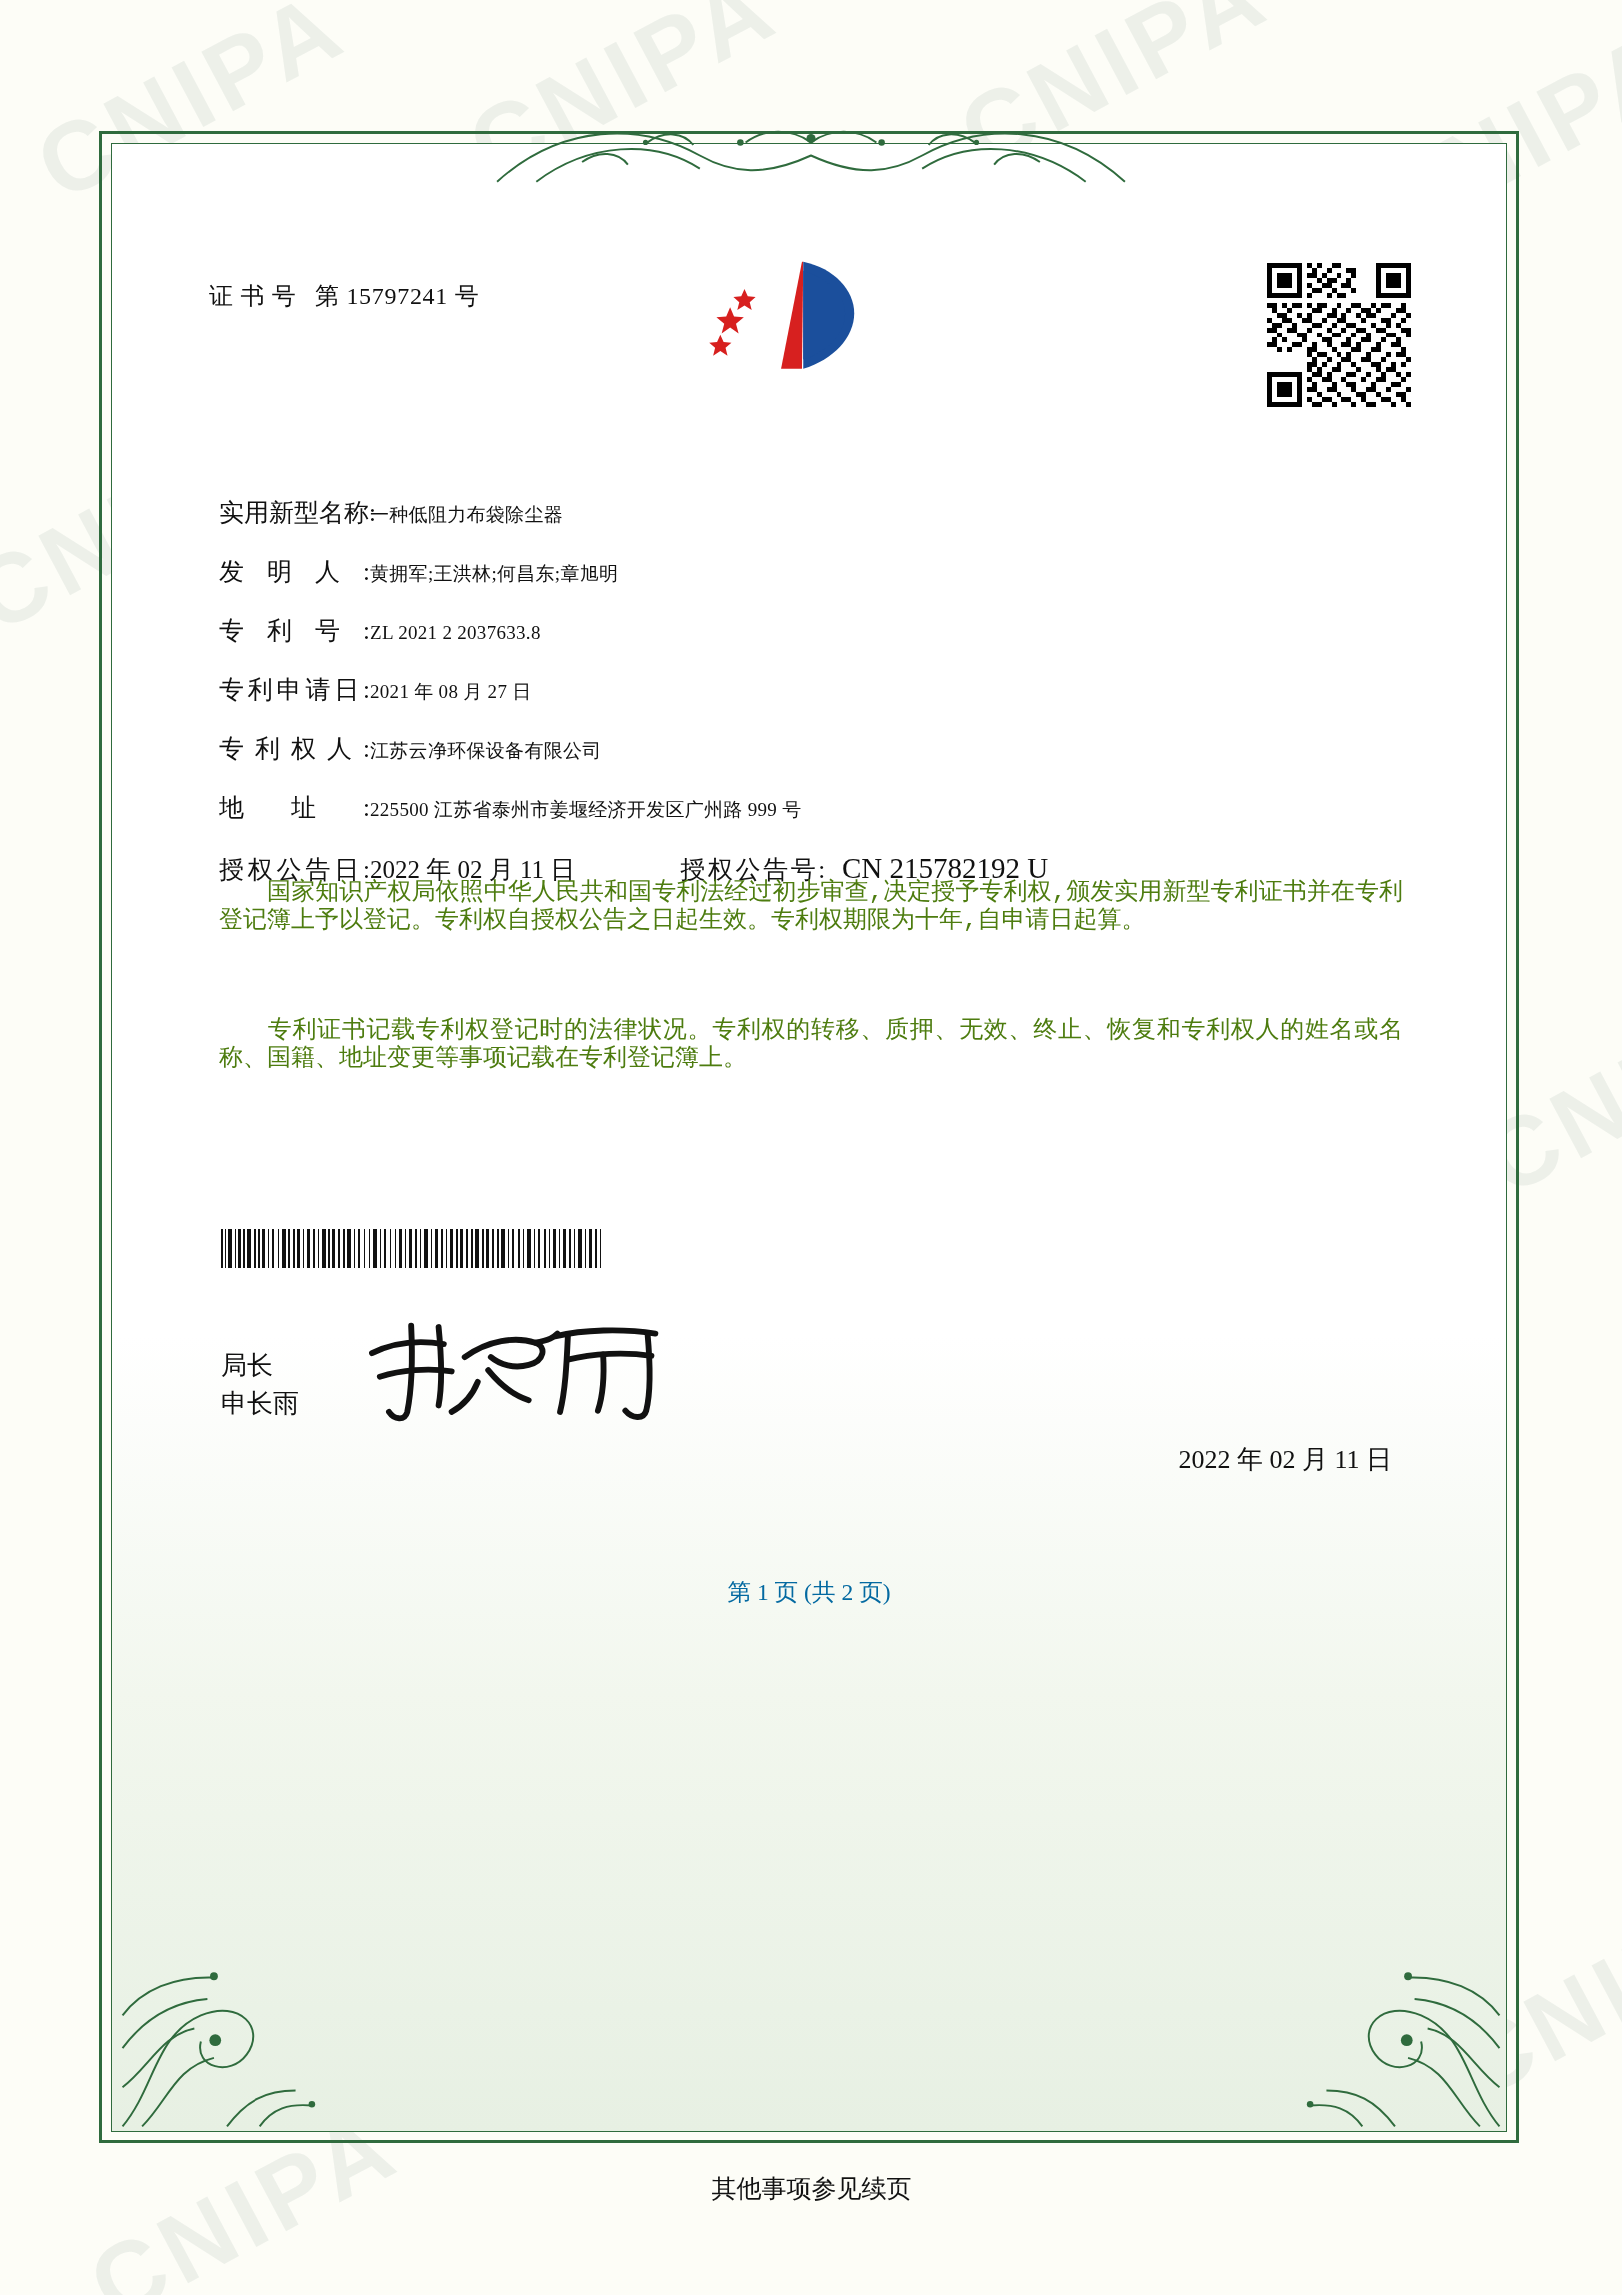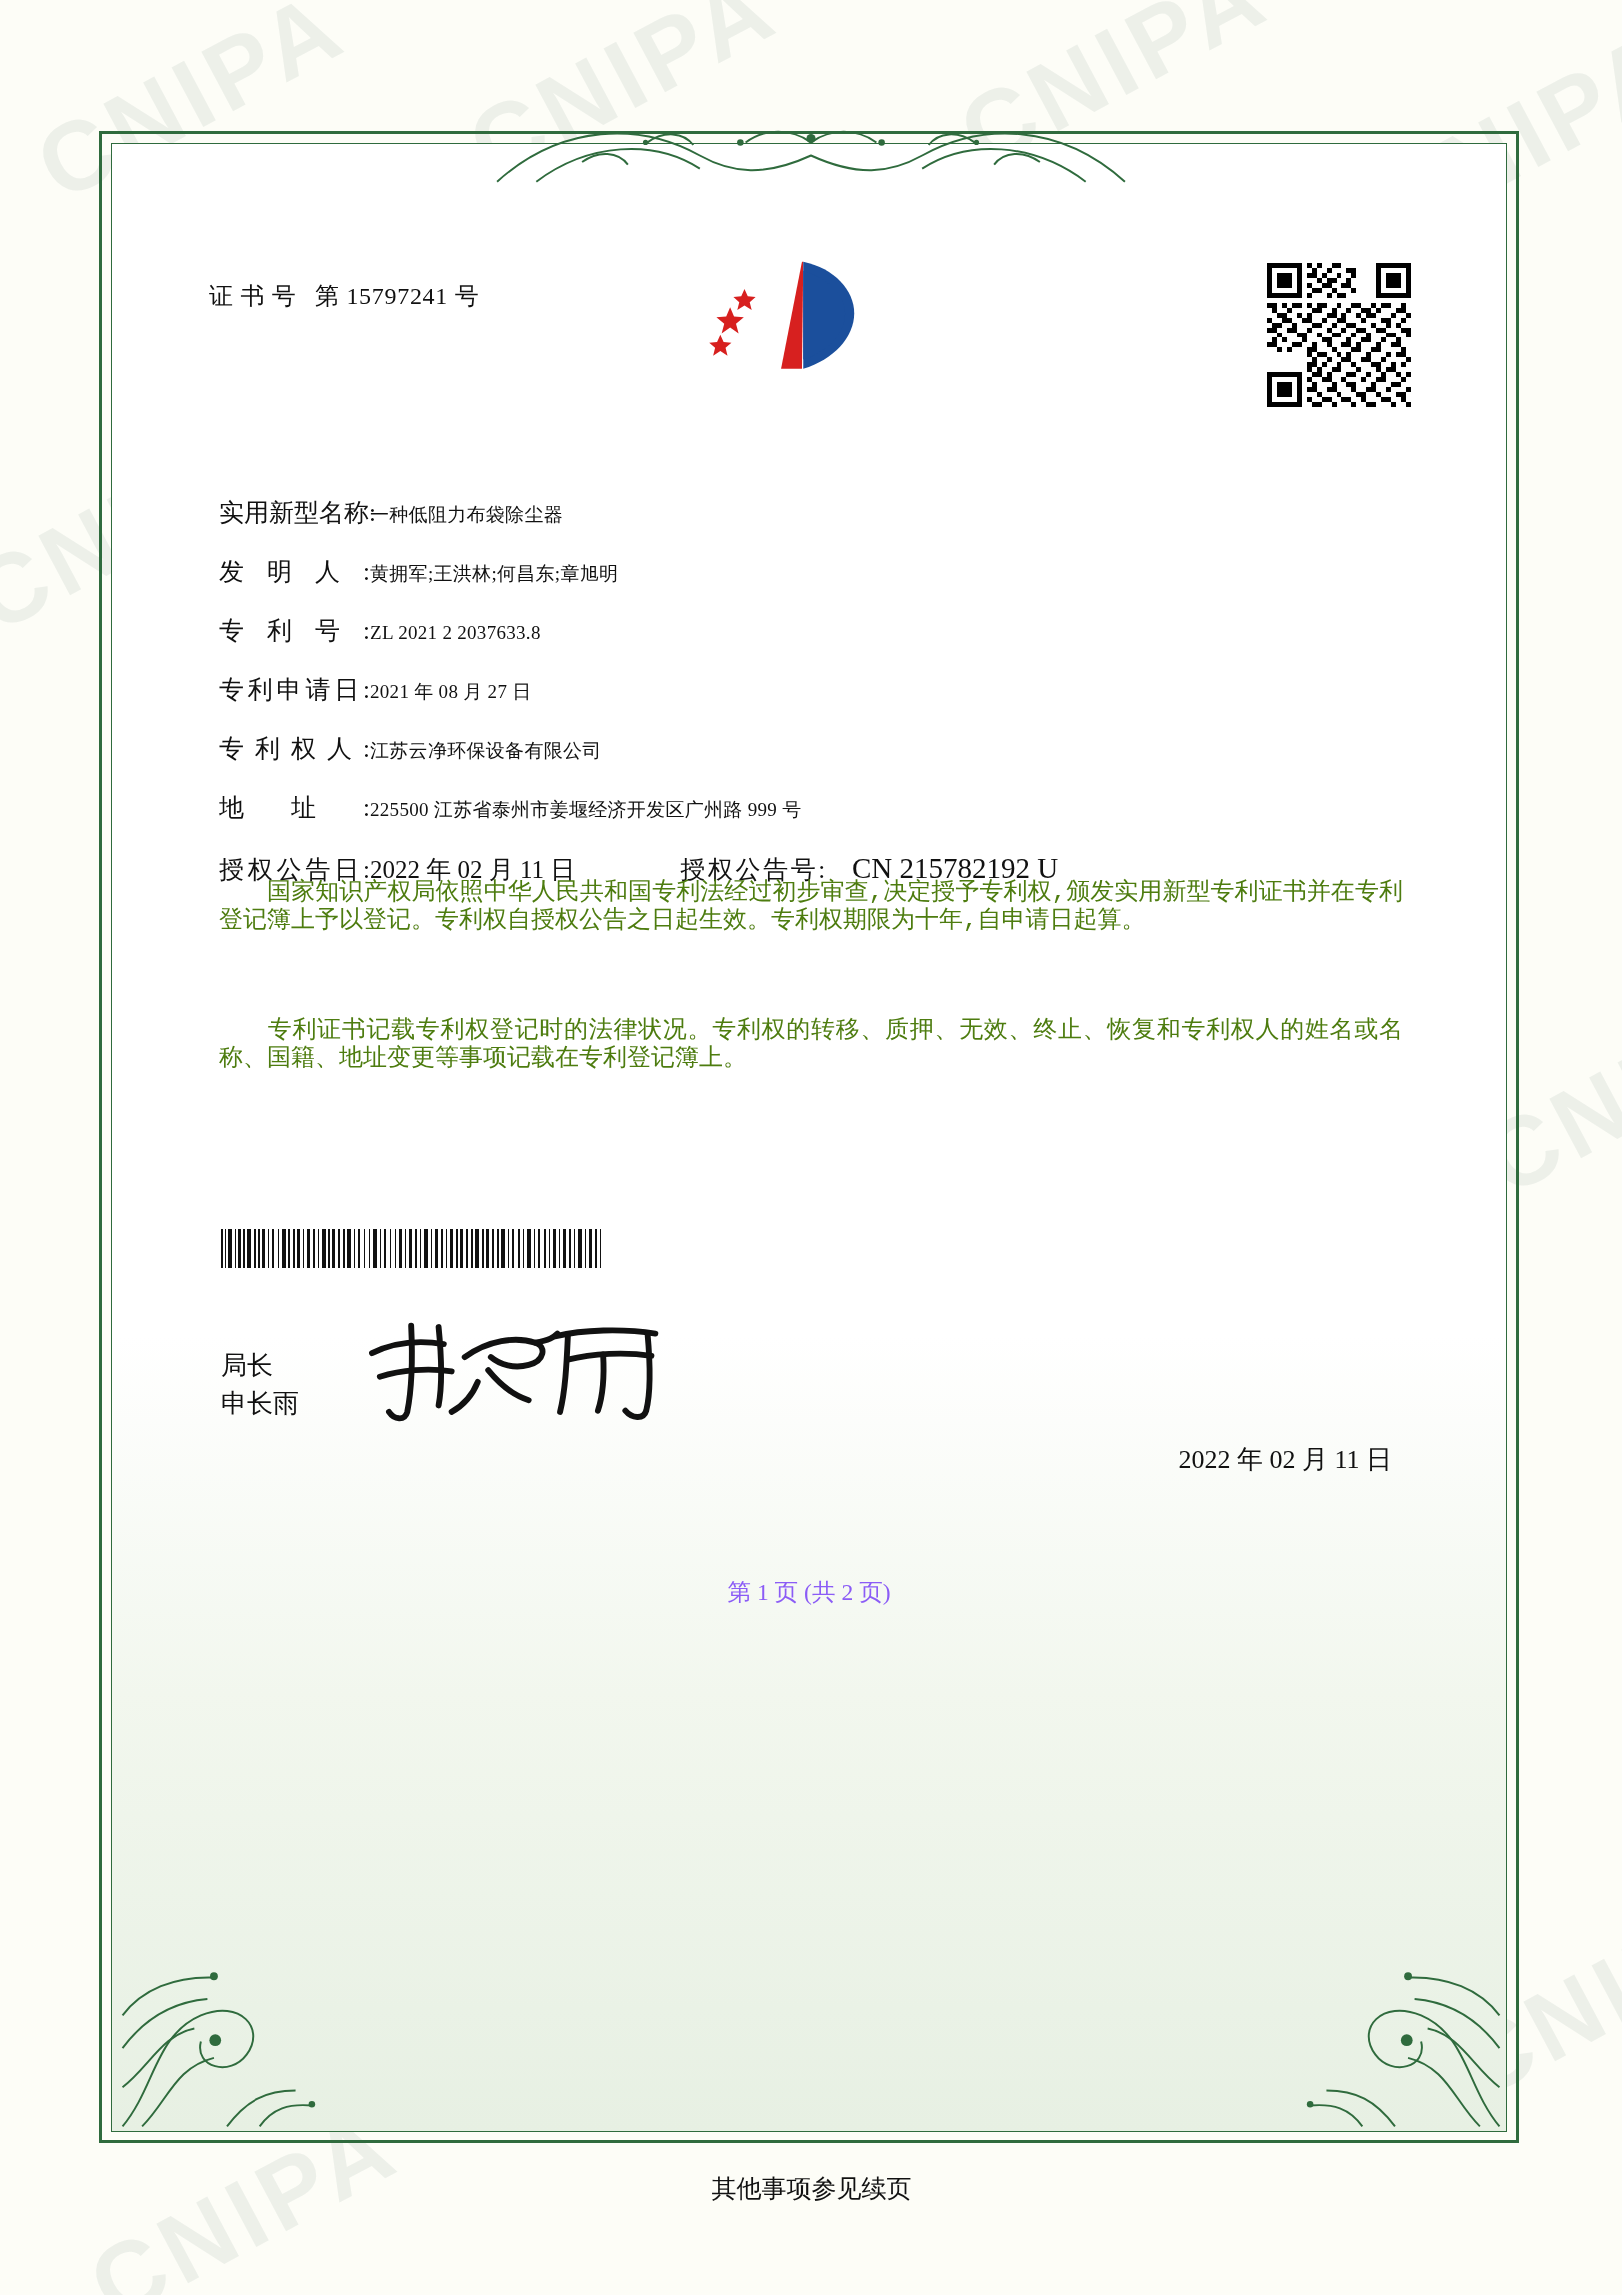--- a/index.html
+++ b/index.html
@@ -86,21 +86,21 @@
     width:151px;flex:0 0 151px;
     display:flex;justify-content:space-between;
     font-size:25px;
     letter-spacing:0;
   }
   .lbl span{display:inline-block;}
   .val{font-size:19px;letter-spacing:0.3px;}
   .row-2col{display:flex;align-items:baseline;margin-bottom:19.6px;}
   .pubdate-lbl{flex:0 0 151px;display:flex;justify-content:space-between;font-size:25px;}
   .pubdate-val{font-size:25px;margin-right:105px;}
-  .pubno-lbl{font-size:25px;letter-spacing:2.6px;margin-right:24px;}
+  .pubno-lbl{font-size:25px;letter-spacing:2.6px;margin-right:14px;}
   .pubno-val{font-size:29px;}
 
   .para{
     position:absolute;left:108px;width:1184px;
     font-size:24px;line-height:28px;color:#4d7c0f;
     text-align:justify;
     font-family:Liberation Mono, monospace;
   }
   .para.p1{top:736px;}
   .para.p2{top:874px;}
@@ -119,21 +119,21 @@
     position:absolute;left:249px;top:1171px;
     width:340px;height:111px;
   }
   .sign-date{
     position:absolute;right:115px;top:1299px;
     font-size:26px;color:#111;
   }
 
   .page-no{
     position:absolute;left:0;top:1433px;width:100%;
-    text-align:center;font-size:23.6px;color:#8b5cf6;
+    text-align:center;font-size:23.6px;color:#0369a1;
   }
 
   .footer-note{
     position:absolute;left:0;top:2172px;width:100%;
     text-align:center;font-size:25px;color:#111;
     font-family:"Liberation Serif",serif;
   }
 </style>
 </head>
 <body>

